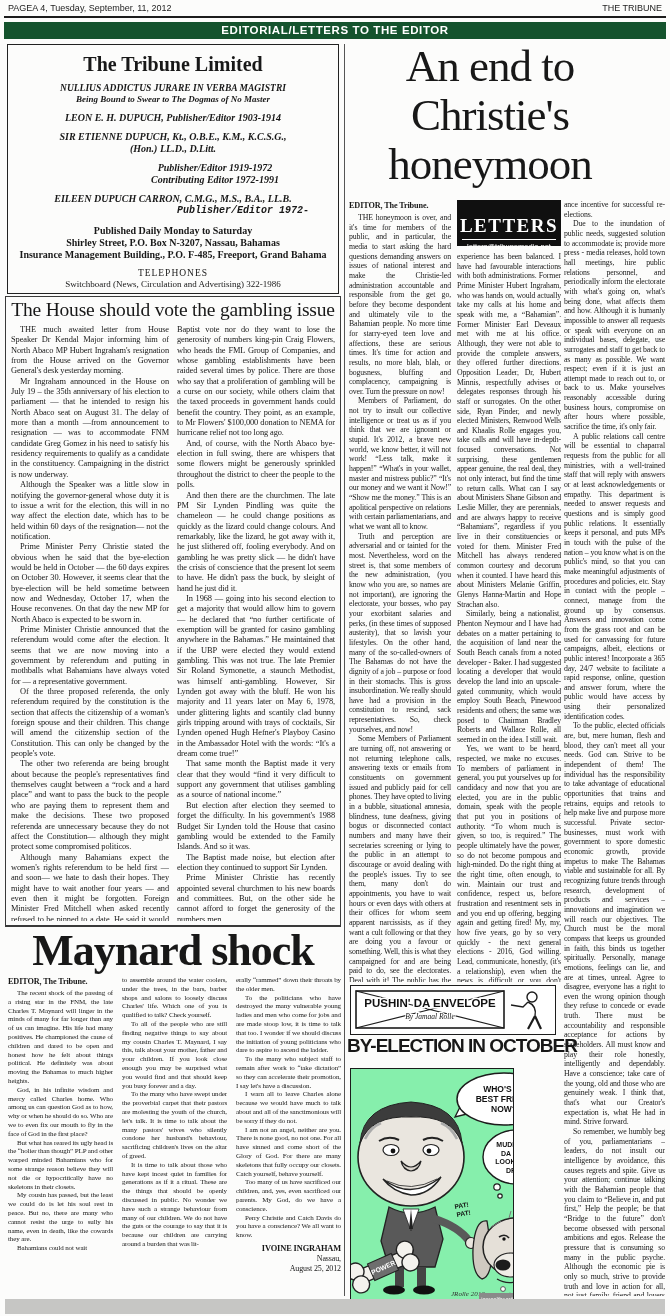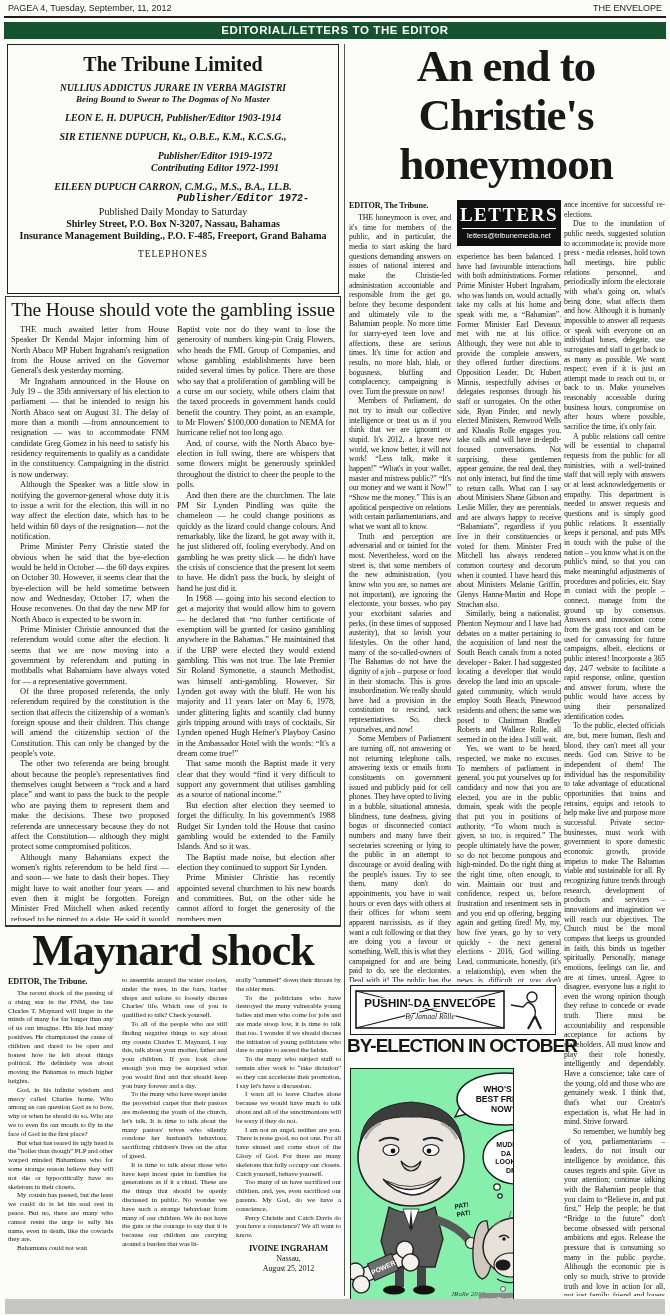--- a/index.html
+++ b/index.html
@@ -18,52 +18,52 @@
   
   .tl-box{top:44px;left:7px;width:332px;height:250px;border:1.5px solid #222;
         text-align:center;padding-top:4px;box-sizing:border-box;overflow:hidden;}
   .tl-title{font-size:20px;font-weight:bold;line-height:30px;margin-bottom:4px;}
   .tl-motto1{font-size:9.5px;font-weight:bold;font-style:italic;line-height:11px;}
   .tl-motto2{font-size:9px;font-weight:bold;font-style:italic;line-height:11px;margin-bottom:7px;}
   .tl-name{font-size:10px;font-weight:bold;font-style:italic;line-height:12px;}
   .tl-gap{height:7px;}
   .tl-shift1{transform:translateX(42px);}
   .tl-shift2{transform:translateX(70px);font-family:Liberation Mono, monospace;}
-  .tl-pub{font-size:10px;font-weight:normal;line-height:13px;}
+  .tl-pub{font-size:10px;font-weight:bold;line-height:13px;margin-top:7px;}
   .tl-addr{font-size:10px;font-weight:bold;line-height:12px;}
   .tl-tel-title{font-size:9.5px;line-height:12px;margin-top:6px;letter-spacing:1px;}
   .phones .para{font-size:9px;line-height:11.5px;text-align:center;text-indent:0;margin:0;}
 
   
   .gamb-box{top:296px;left:5px;width:336px;height:630px;border:1px solid #3a3a3a;box-sizing:border-box;}
   .gamb-headline{top:299px;left:5px;width:336px;text-align:center;font-size:19.5px;
         letter-spacing:-.2px;line-height:22px;}
   .col{position:absolute;text-align:justify;overflow:hidden;}
   .col .para{margin:0;text-indent:9px;}
   .col.cont .para:first-child{text-indent:0;}
   .gamb-col{top:325px;width:158px;height:596px;font-size:8.4px;line-height:10.35px;letter-spacing:-.1px;}
   .gamb-col1{left:11px;} .gamb-col2{left:177px;}
 
   
   .v-divider{top:44px;left:344px;width:1px;height:1252px;background:#555;}
 
   
-  .letter-headline{top:42px;left:348px;width:316px;text-align:center;font-weight:bold;
+  .letter-headline{top:42px;left:332px;width:316px;text-align:center;font-weight:normal;
         font-size:45px;line-height:49px;letter-spacing:-1px;}
   .letters-box{top:200px;left:457px;width:104px;height:46px;background:#101010;color:#fff;
-        text-align:center;box-sizing:border-box;padding-top:3px;}
+        text-align:center;box-sizing:border-box;padding-top:14px;}
   .letters-title{font-size:19px;font-weight:bold;letter-spacing:1.5px;line-height:24px;}
   .letters-divider{height:1px;background:#fff;margin:1px 5px 2px 5px;}
   .letters-email{font-family:"Liberation Sans",sans-serif;font-size:7.5px;line-height:10px;}
   .letter-col{font-size:7.8px;line-height:9.65px;letter-spacing:-.12px;}
   .letter-col1{top:200px;left:349px;width:102px;height:782px;}
   .letter-col2{top:252px;left:457px;width:104px;height:730px;}
   .letter-col3{top:200px;left:564px;width:101px;height:1096px;}
   .salutation{font-weight:bold;font-size:8.2px;line-height:11px;margin-bottom:2px;text-align:left;}
-  .sig{margin-top:4px;text-align:center;}
+  .sig{margin-top:4px;text-align:right;}
   .sig-name{font-weight:bold;font-size:8.4px;line-height:10px;}
   .sig-line{font-size:8px;line-height:10px;}
 
   
   .left-rule{top:926px;left:5px;width:336px;height:1px;background:#3a3a3a;}
   .maynard-headline{top:928px;left:5px;width:336px;text-align:center;font-weight:bold;
         font-size:44px;line-height:46px;letter-spacing:-1px;}
   .may-col{top:976px;width:105px;height:320px;font-size:7px;line-height:8.8px;letter-spacing:-.12px;}
   .may-col1{left:8px;} .may-col2{left:122px;} .may-col3{left:236px;}
 
@@ -78,42 +78,47 @@
 
   .footer-bar{top:1299px;left:5px;right:5px;height:15px;background:#c6c6c4;}
 </style>
 </head>
 <body>
 
 <div class="page">
 
   <div class="abs masthead-strip">
     <span>PAGEA 4, Tuesday, September, 11, 2012</span>
-    <span>THE ENVELOPE</span>
+    <span>THE TRIBUNE</span>
   </div>
   <div class="abs top-rule"></div>
   <div class="abs banner">EDITORIAL/LETTERS TO THE EDITOR</div>
 
   <div class="abs tl-box">
     <div class="tl-title">The Tribune Limited</div>
     <div class="tl-motto1">NULLIUS ADDICTUS JURARE IN VERBA MAGISTRI</div>
     <div class="tl-motto2">Being Bound to Swear to The Dogmas of No Master</div>
     <div class="tl-name">LEON E. H. DUPUCH, Publisher/Editor 1903-1914</div>
     <div class="tl-gap"></div>
     <div class="tl-name">SIR ETIENNE DUPUCH, Kt., O.B.E., K.M., K.C.S.G.,</div>
+    <div class="tl-name">(Hon.) LL.D., D.Litt.</div>
     <div class="tl-gap"></div>
     <div class="tl-name tl-shift1">Publisher/Editor 1919-1972</div>
     <div class="tl-name tl-shift1">Contributing Editor 1972-1991</div>
     <div class="tl-gap"></div>
     <div class="tl-name">EILEEN DUPUCH CARRON, C.M.G., M.S., B.A., LL.B.</div>
     <div class="tl-name tl-shift2">Publisher/Editor 1972-</div>
     <div class="tl-pub">Published Daily Monday to Saturday</div>
     <div class="tl-addr">Shirley Street, P.O. Box N-3207, Nassau, Bahamas</div>
     <div class="tl-addr">Insurance Management Building., P.O. F-485, Freeport, Grand Bahama</div>
     <div class="tl-tel-title">TELEPHONES</div>
+    <div class="phones">
+        <p class="para">Switchboard (News, Circulation and Advertising) 322-1986</p>
+        <p class="para">Advertising Manager - (242) 502-2352</p>
+      </div>
   </div>
 
   <div class="abs gamb-box"></div>
   <div class="abs gamb-headline">The House should vote the gambling issue</div>
   <div class="col gamb-col gamb-col1">
       <p class="para">THE much awaited letter from House Speaker Dr Kendal Major informing him of North Abaco MP Hubert Ingraham's resignation from the House arrived on the Governor General's desk yesterday morning.</p>
       <p class="para">Mr Ingraham announced in the House on July 19 – the 35th anniversary of his election to parliament — that he intended to resign his North Abaco seat on August 31. The delay of more than a month —from announcement to resignation — was to accommodate FNM candidate Greg Gomez in his need to satisfy his residency requirements to qualify as a candidate in the constituency. Campaigning in the district is now underway.</p>
       <p class="para">Although the Speaker was a little slow in notifying the governor-general whose duty it is to issue a writ for the election, this will in no way affect the election date, which has to be held within 60 days of the resignation— not the notification.</p>
       <p class="para">Prime Minister Perry Christie stated the obvious when he said that the bye-election would be held in October — the 60 days expires on October 30. However, it seems clear that the bye-election will be held sometime between now and Wednesday, October 17, when the House reconvenes. On that day the new MP for North Abaco is expected to be sworn in.</p>
       <p class="para">Prime Minister Christie announced that the referendum would come after the election. It seems that we are now moving into a government by referendum and putting in mothballs what Bahamians have always voted for — a representative government.</p>

